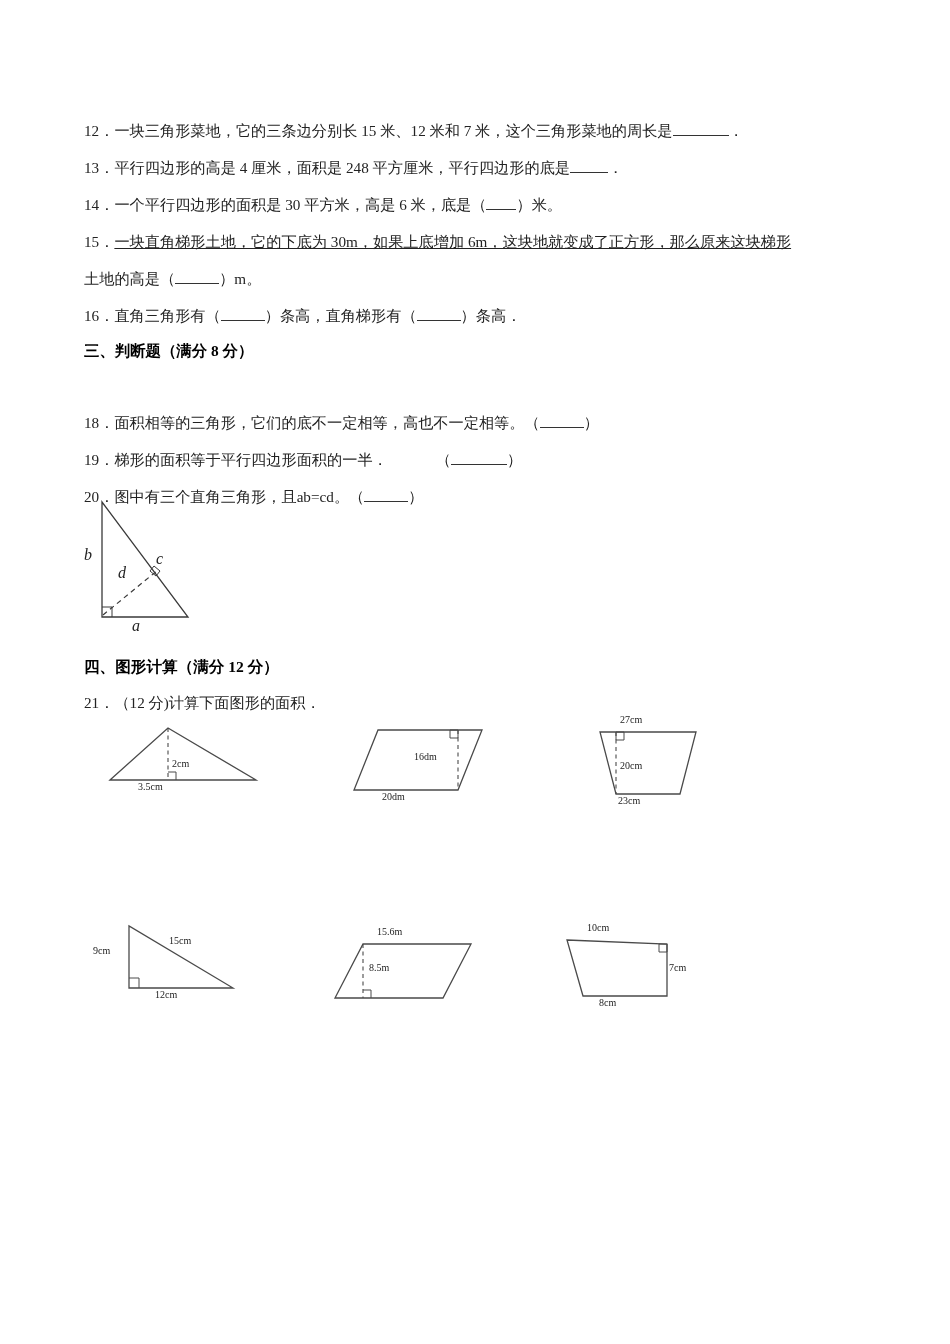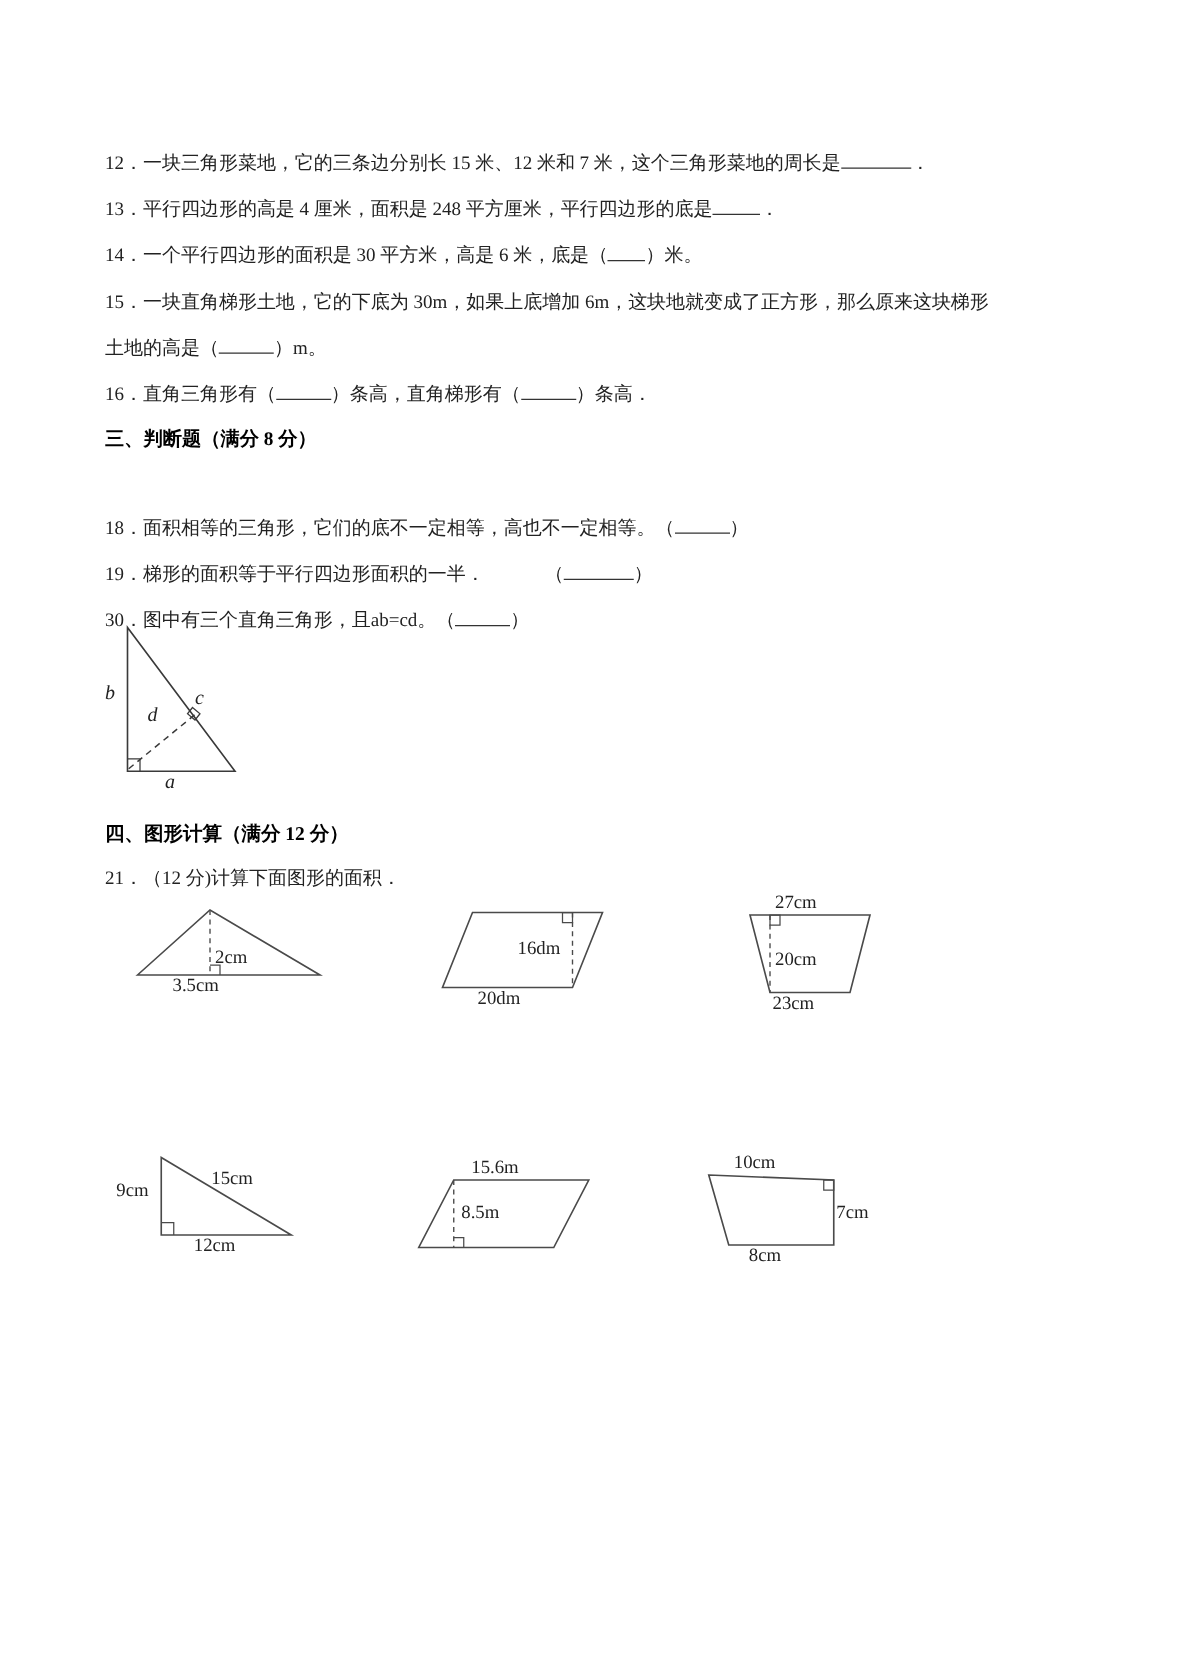--- a/index.html
+++ b/index.html
@@ -68,21 +68,21 @@
   
   .fig {
     position: absolute;
   }
   .fig svg {
     display: block;
     overflow: visible;
   }
   .figlabel {
     position: absolute;
-    font-size: 15px;
+    font-size: 10px;
     font-family: "Liberation Serif", serif;
     color: #222;
     white-space: nowrap;
   }
   .figvar {
     position: absolute;
     font-size: 16px;
     font-style: italic;
     font-family: "Liberation Serif", serif;
     color: #222;
@@ -98,21 +98,21 @@
   </div>
 
   <div class="qline" style="top:157px;">
     <span class="qnum">13．</span><span class="qtext">平行四边形的高是 4 厘米，面积是 248 平方厘米，平行四边形的底是</span><span class="blank b-md"></span><span>．</span>
   </div>
 
   <div class="qline" style="top:194px;">
     <span class="qnum">14．</span><span class="qtext">一个平行四边形的面积是 30 平方米，高是 6 米，底是（</span><span class="blank b-xs"></span><span>）米。</span>
   </div>
 
-  <div class="qline" style="top:231px;">
+  <div class="qline" style="top:231px;text-decoration:underline;">
     <span class="qnum">15．</span><span class="qtext">一块直角梯形土地，它的下底为 30m，如果上底增加 6m，这块地就变成了正方形，那么原来这块梯形</span>
   </div>
   <div class="wrapline" style="top:268px;">
     <span>土地的高是（</span><span class="blank b-lg"></span><span>）m。</span>
   </div>
 
   <div class="qline" style="top:305px;">
     <span class="qnum">16．</span><span class="qtext">直角三角形有（</span><span class="blank b-lg"></span><span>）条高，直角梯形有（</span><span class="blank b-lg"></span><span>）条高．</span>
   </div>
 
@@ -121,21 +121,21 @@
 
   <div class="qline" style="top:412px;">
     <span class="qnum">18．</span><span class="qtext">面积相等的三角形，它们的底不一定相等，高也不一定相等。（</span><span class="blank b-lg"></span><span>）</span>
   </div>
 
   <div class="qline" style="top:449px;">
     <span class="qnum">19．</span><span class="qtext">梯形的面积等于平行四边形面积的一半．</span><span style="display:inline-block;width:48px;"></span><span>（</span><span class="blank b-xl"></span><span>）</span>
   </div>
 
   <div class="qline" style="top:486px;">
-    <span class="qnum">30．</span><span class="qtext">图中有三个直角三角形，且</span><span class="italicvar">ab</span><span>=</span><span class="italicvar">cd</span><span>。（</span><span class="blank b-lg"></span><span>）</span>
+    <span class="qnum">20．</span><span class="qtext">图中有三个直角三角形，且</span><span class="italicvar">ab</span><span>=</span><span class="italicvar">cd</span><span>。（</span><span class="blank b-lg"></span><span>）</span>
   </div>
 
   <div class="fig" style="left:80px; top:493px; width:140px; height:140px;">
     <svg width="140" height="140" viewBox="0 0 140 140">
 
       <path d="M22,9 L22,124 L108,124 Z" fill="none" stroke="#3a3a3a" stroke-width="1.3"></path>
 
       <line x1="23" y1="122" x2="78" y2="77" stroke="#3a3a3a" stroke-width="1.2" stroke-dasharray="5,4"></line>
 
       <path d="M74,73 L80,78 L76,83 L70,78 Z" fill="none" stroke="#3a3a3a" stroke-width="1"></path>

